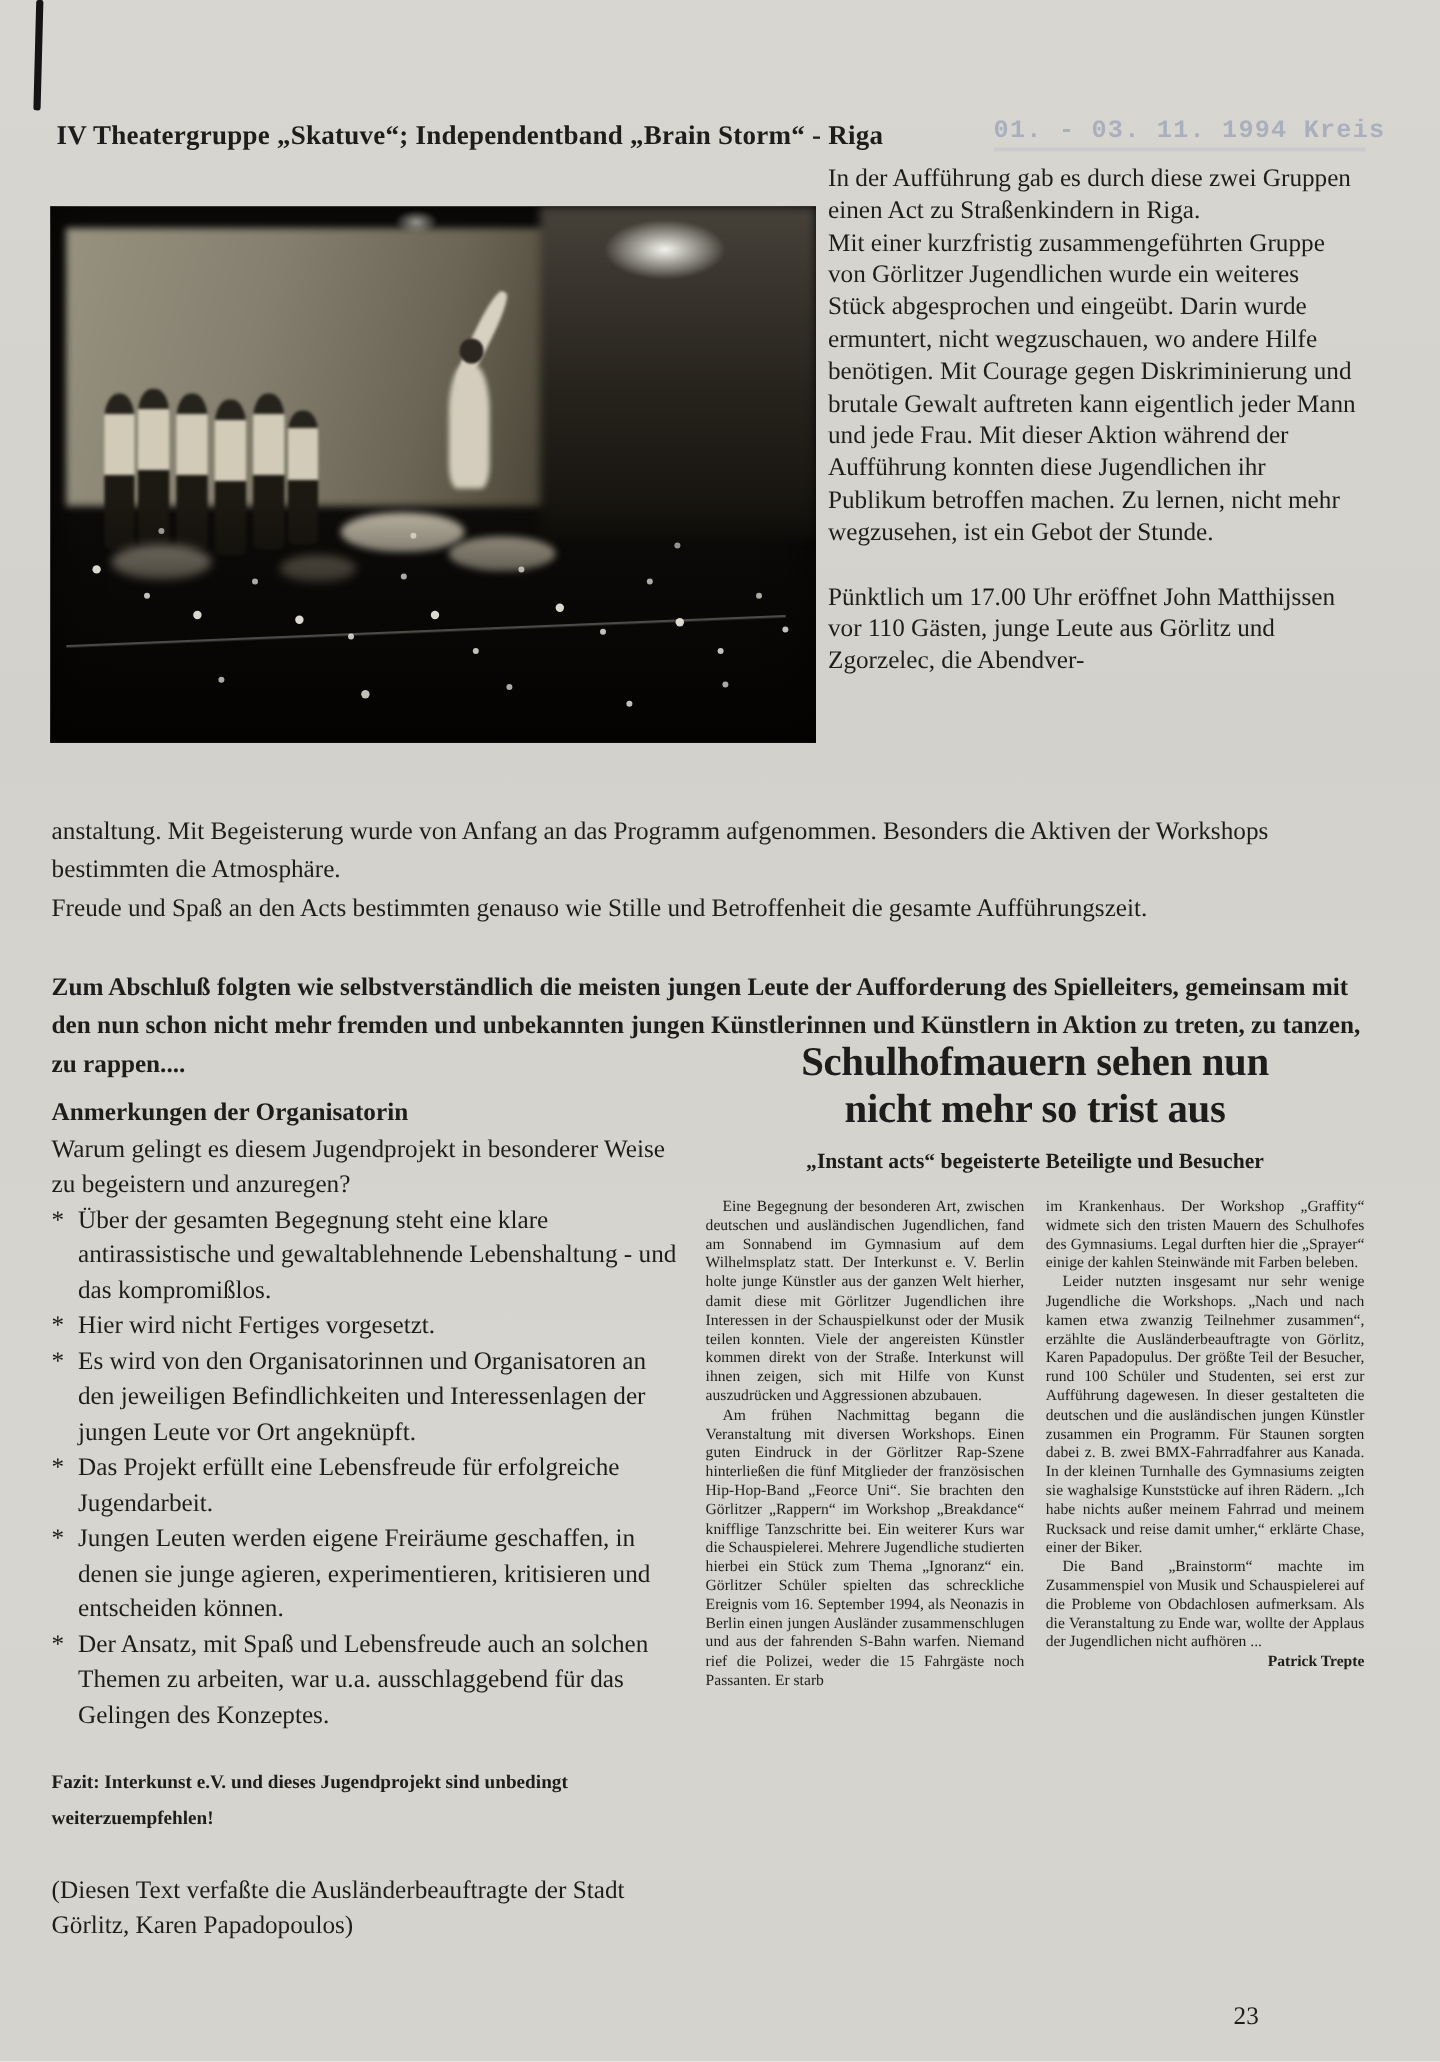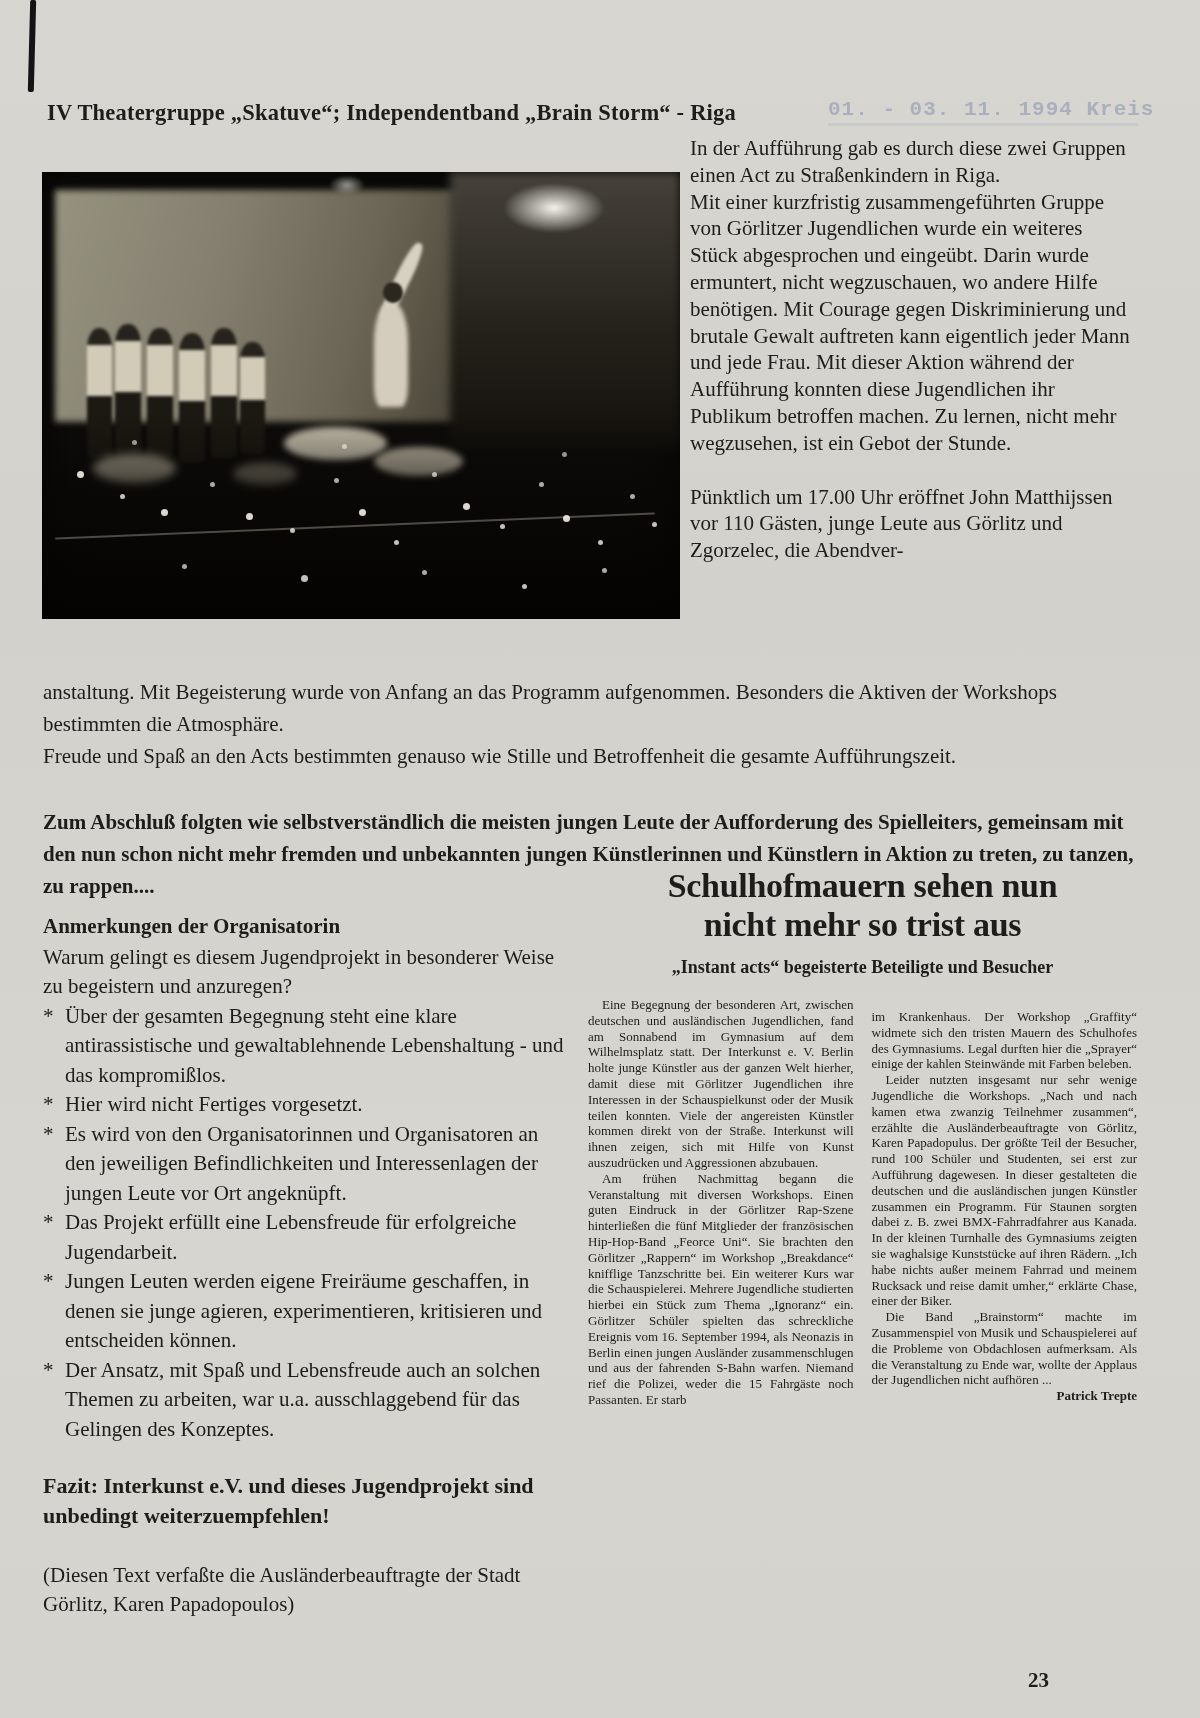--- a/index.html
+++ b/index.html
@@ -90,35 +90,35 @@
   .closing-wide{position:absolute;left:43px;top:806px;width:1102px;
     font-size:21px;line-height:32px;hyphens:auto;font-weight:bold;}
   
   .notes{position:absolute;left:43px;top:912px;width:526px;
     font-size:21px;line-height:29.5px;hyphens:auto;}
   .notes-heading{font-weight:bold;margin:0 0 1px 0;}
   .notes-question{margin:0;}
   .note-item{display:flex;margin:0;}
   .note-star{flex:0 0 22px;}
   .note-text{flex:1;}
-  .fazit{font-weight:bold;font-size:22px;line-height:30px;margin-top:27px;}
+  .fazit{font-weight:bold;font-size:16px;line-height:30px;margin-top:27px;}
   .attribution{margin-top:30px;font-size:21px;line-height:29px;}
   
   .newspaper{position:absolute;left:588px;top:866px;width:549px;}
   .np-headline{font-size:34px;line-height:39px;font-weight:bold;
     text-align:center;letter-spacing:-.3px;margin:0;}
   .np-subtitle{font-size:18px;font-weight:bold;text-align:center;margin:13px 0 0 0;}
   .np-cols{display:flex;gap:18px;margin-top:19px;}
   .np-col{flex:1;font-size:13px;line-height:15.8px;text-align:justify;hyphens:auto;}
   .np-col p{margin:0;text-indent:14px;}
-  .np-col p.no-indent{text-indent:0;margin-top:12px;}
+  .np-col p.no-indent{text-indent:0;}
   .np-byline{text-align:right;font-weight:bold;font-size:13px;margin-top:1px;}
   
   .page-number{position:absolute;left:1028px;top:1668px;
-    font-size:21px;font-weight:bold;}
+    font-size:21px;font-weight:normal;}
 </style>
 </head>
 <body>
 
 <div class="scan-line"></div>
 
 <div class="bleed">01. - 03. 11. 1994   Kreis</div>
 
 <div class="title">IV Theatergruppe „Skatuve“; Independentband „Brain Storm“ - Riga</div>
 

